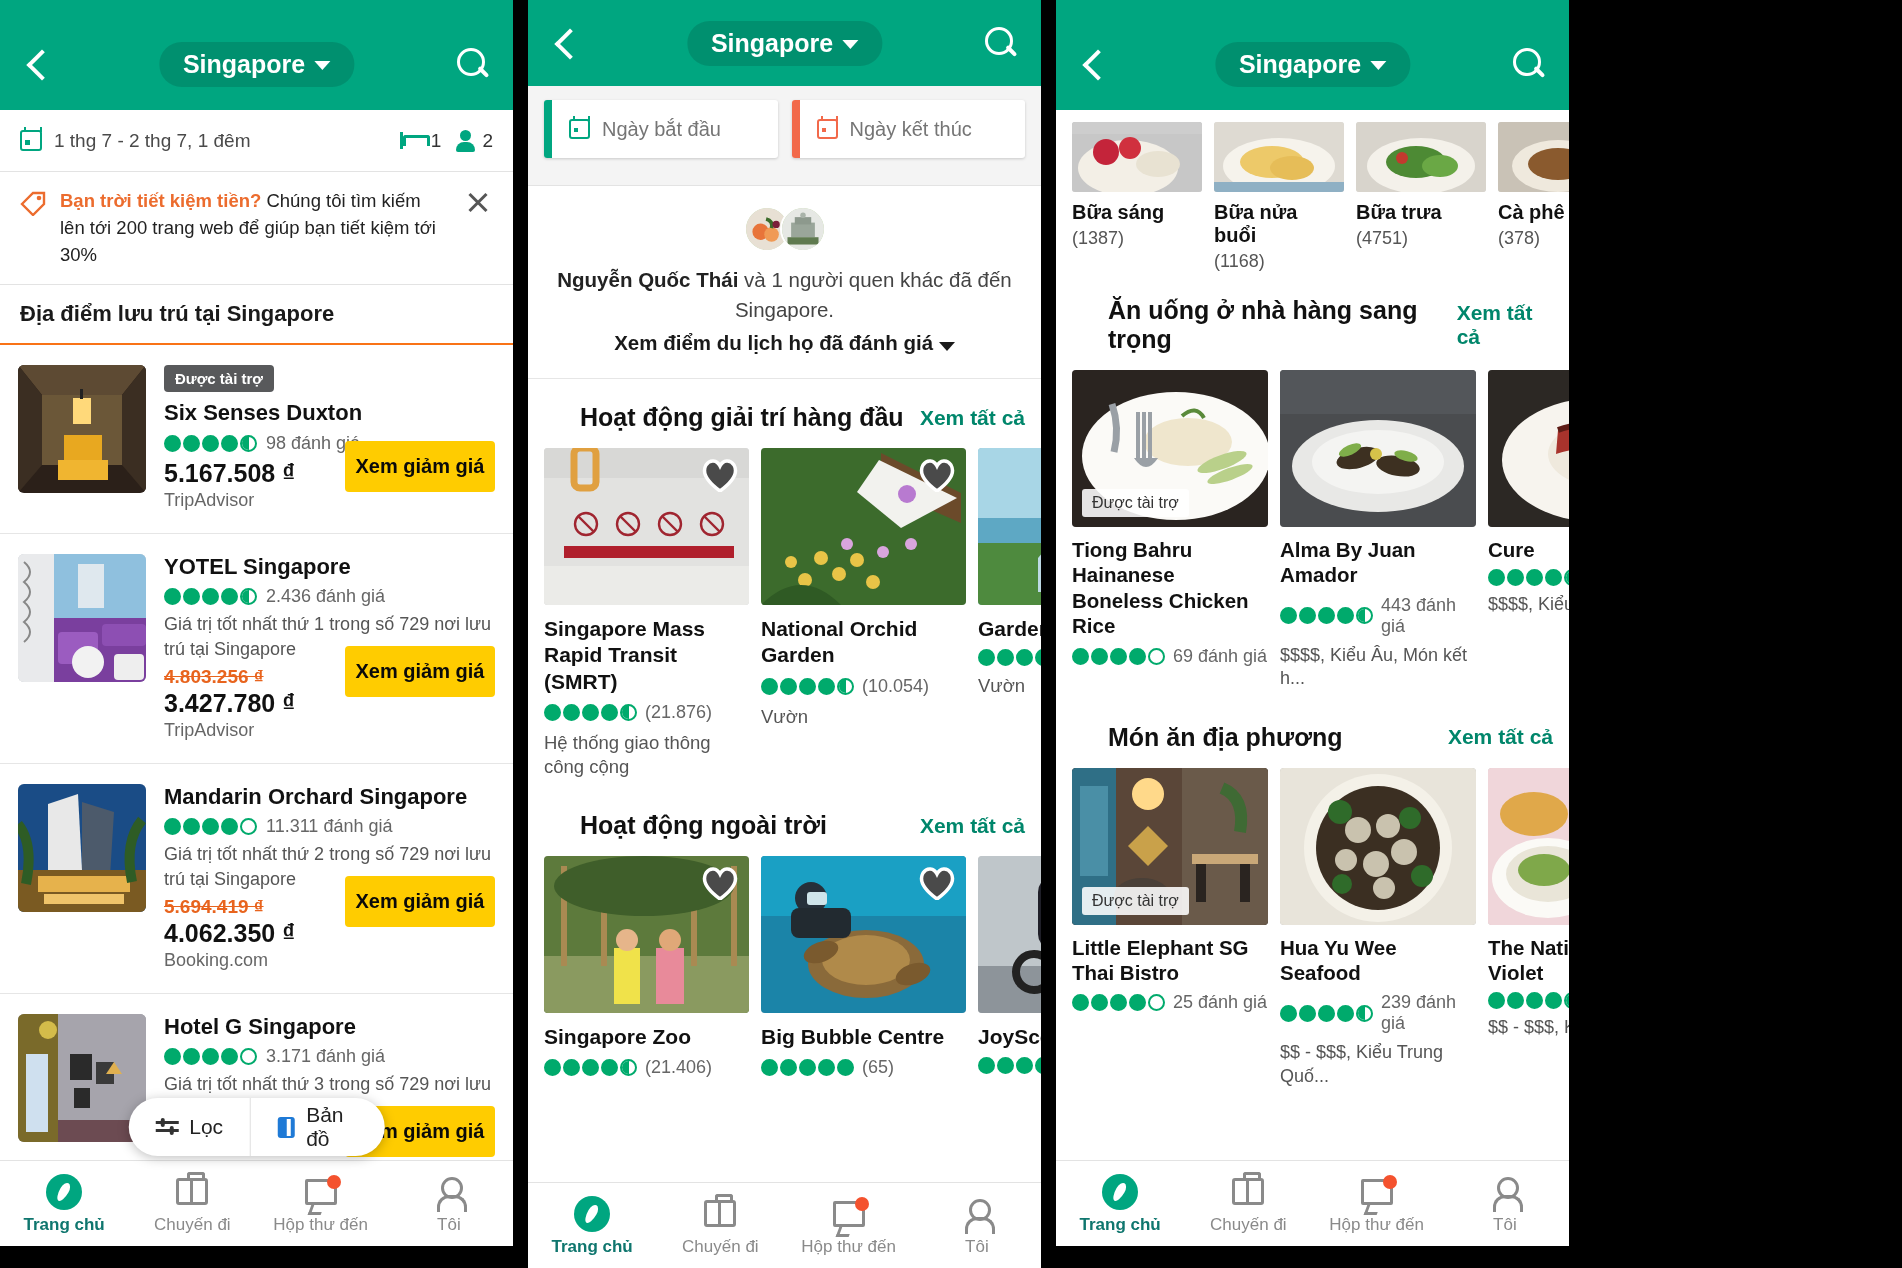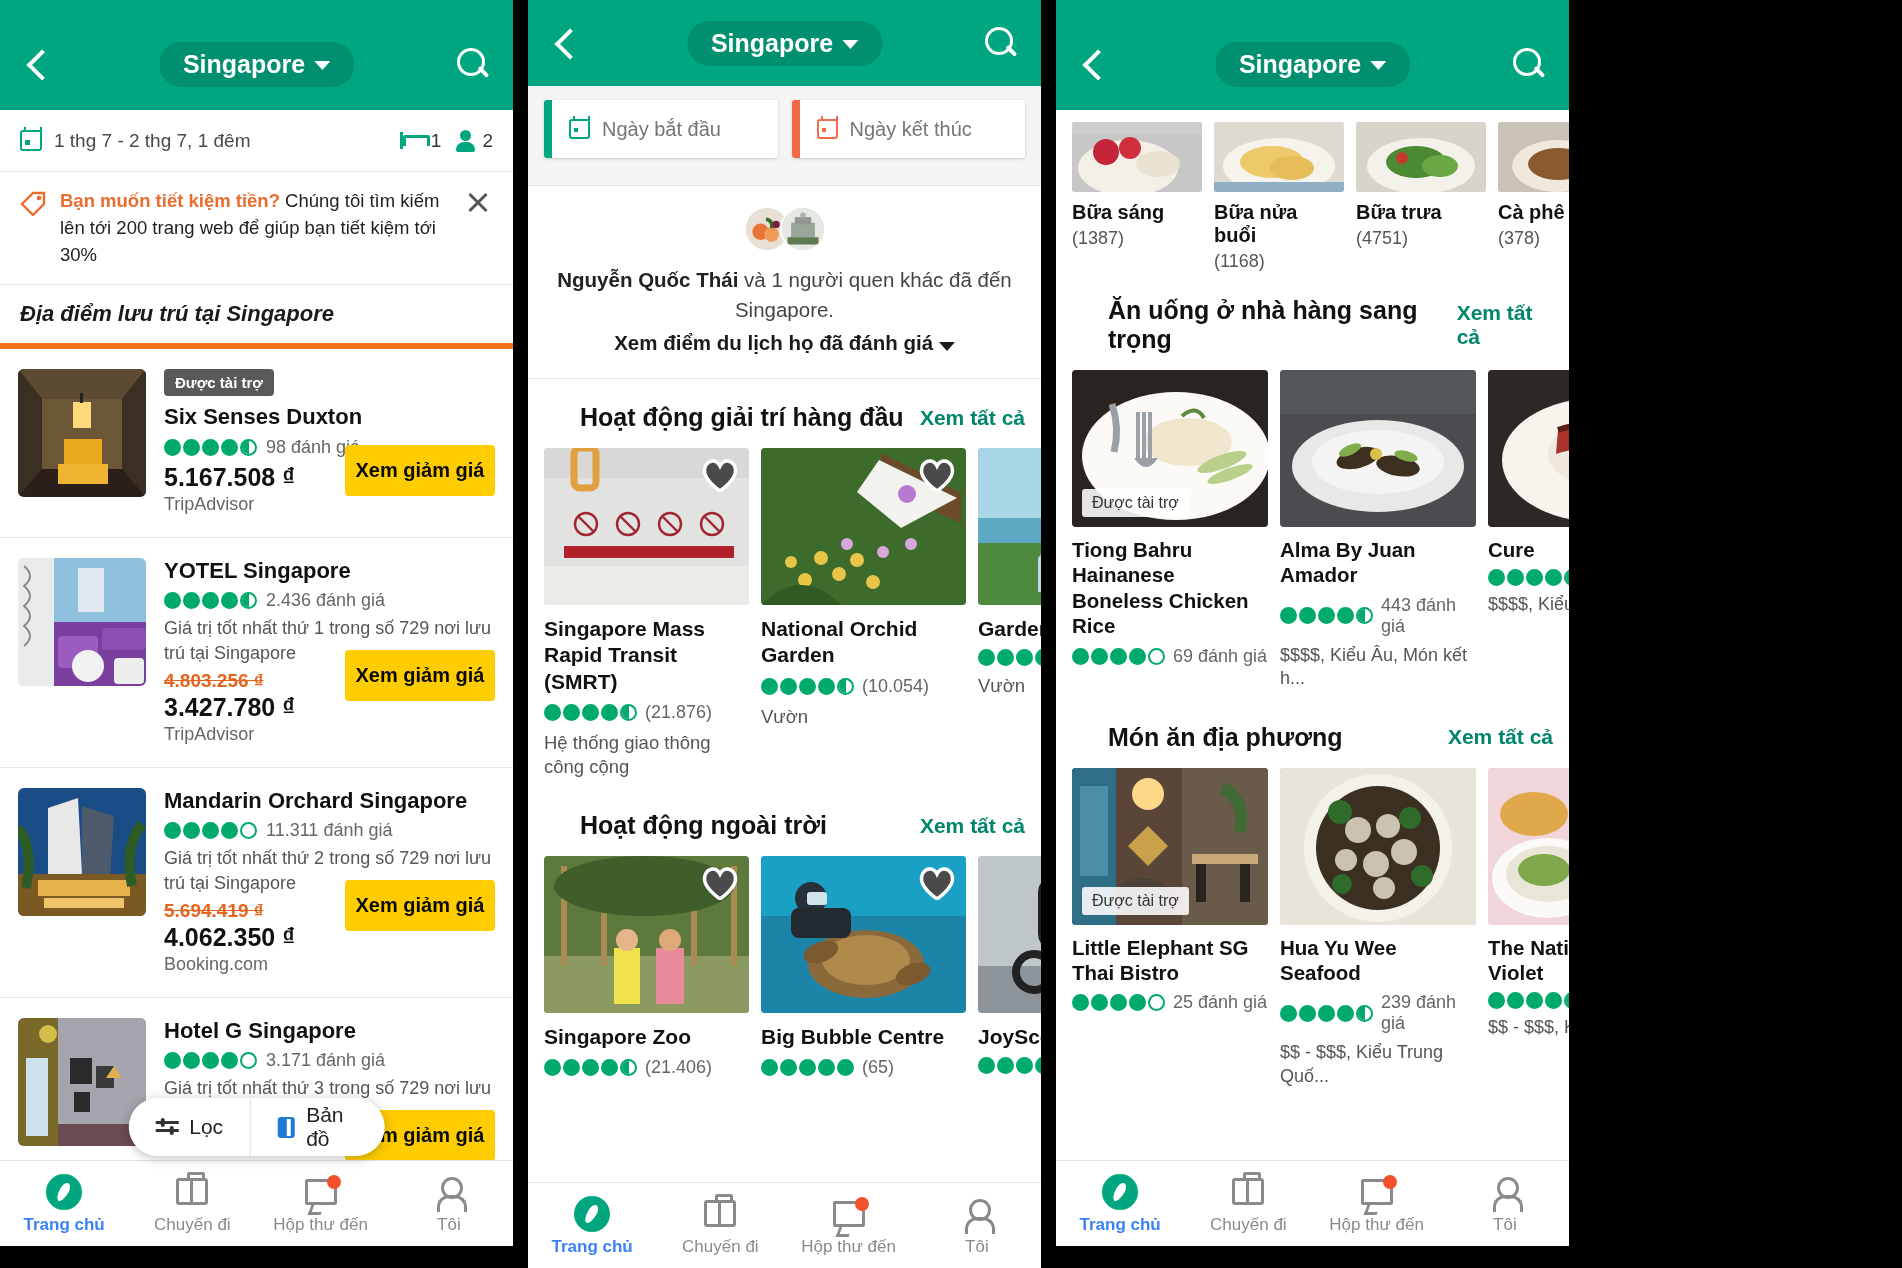--- a/index.html
+++ b/index.html
@@ -60,21 +60,21 @@
   .per-ico::after { content:""; position:absolute; left:0; top:12px; width:19px; height:10px; border-radius: 8px 8px 2px 2px; background:#00a680;}
 
   .promo { display: flex; align-items: flex-start; padding: 16px 20px; border-bottom: 1px solid #e3e3e3; gap: 14px;}
   .tag-ico { width: 26px; height: 25px; flex: 0 0 auto; margin-top: 3px; position: relative; }
   .promo-txt { font-size: 18.5px; line-height: 1.45; color: #222; }
   .promo-txt b { color: #ec6c2e; }
   .promo-x { margin-left: auto; width: 30px; height: 30px; position: relative; flex: 0 0 auto; cursor: pointer;}
   .promo-x::before, .promo-x::after { content:""; position: absolute; left: 3px; top: 13px; width: 24px; height: 3px; background:#555;}
   .promo-x::before { transform: rotate(45deg);} .promo-x::after { transform: rotate(-45deg);}
 
-  .sec-title-bar { padding: 16px 20px; font-size: 22px; font-weight: bold; color: #1a1a1a; border-bottom: 6px solid #f97316; font-style: italic;}
+  .sec-title-bar { padding: 16px 20px; font-size: 22px; font-weight: bold; color: #1a1a1a; border-bottom: 2px solid #f97316;}
 
   
   .hotel { display: flex; padding: 20px 18px 22px 18px; border-bottom: 1px solid #e6e6e6; position: relative;}
   .hthumb { width: 128px; height: 128px; border-radius: 6px; flex: 0 0 auto; margin-right: 18px; background:#ddd; overflow:hidden; position: relative;}
   .hbody { flex: 1 1 auto; min-width: 0; }
   .sponsor-chip { display:inline-block; background:#58595b; color:#fff; font-size:15px; font-weight:bold; padding: 5px 11px; border-radius:4px; margin-bottom: 8px;}
   .hname { font-size: 22px; font-weight: bold; color: #111; margin-bottom: 6px; line-height:1.2;}
   .rrow { display: flex; align-items: center; gap: 9px; margin-bottom: 5px;}
   .bubbles { display: flex; gap: 2px; }
   .bub { width: 17px; height: 17px; border-radius: 50%; border: 2.4px solid #00aa6c; background: #fff; position: relative; }
@@ -99,21 +99,21 @@
   .filt-ico::after { content:""; position:absolute; left:5px; top:0; width:4px; height:9px; background:#333; border-radius:2px; box-shadow: 9px 8px 0 #333;}
   .map-ico { width: 22px; height: 21px; background: #1f7ad6; border-radius:3px; position:relative;}
   .map-ico::after { content:""; position:absolute; left:9px; top:2px; width:4px; height:17px; background:#fff;}
 
   
   .botnav { position: absolute; bottom: 22px; left: 0; right: 0; height: 86px; background:#fff;
             border-top: 1px solid #e3e3e3; display: flex; align-items: center; }
   .navitem { flex: 1 1 0; text-align: center; cursor: pointer; }
   .navico { height: 38px; display:flex; align-items:center; justify-content:center; margin-bottom: 4px; position: relative;}
   .navlabel { font-size: 17px; color: #8a8a8a; }
-  .navitem.active .navlabel { color: #3b82f6; font-weight: bold; }
+  .navitem.active .navlabel { color: #0f766e; font-weight: bold; }
   .compass { width: 36px; height: 36px; border-radius: 50%; background:#00a680; position:relative;}
   .compass::after { content:""; position:absolute; left: 13px; top: 8px; width: 9px; height: 20px; background:#fff; border-radius: 50% 50% 50% 50% / 40% 40% 60% 60%; transform: rotate(30deg);}
   .suit { width: 32px; height: 27px; border: 3px solid #8a8a8a; border-radius:3px; position: relative;}
   .suit::before { content:""; position:absolute; left: 8px; top:-9px; width:12px; height:6px; border:3px solid #8a8a8a; border-bottom:none; border-radius:3px 3px 0 0;}
   .suit::after { content:""; position:absolute; left: 11px; top:0px; width:3px; height:21px; background:#8a8a8a;}
   .chatb { width: 32px; height: 26px; border: 3px solid #8a8a8a; border-radius:2px; position:relative;}
   .chatb::after { content:""; position:absolute; left:2px; top:20px; width:10px; height:10px; border-left:3px solid #8a8a8a; border-bottom:3px solid #8a8a8a; transform: skewX(-20deg);}
   .dot-badge { position:absolute; right: -7px; top: -7px; width: 14px; height: 14px; border-radius:50%; background:#f4522e;}
   .person { width: 24px; height: 30px; position: relative;}
   .person::before { content:""; position:absolute; left:4px; top:0; width:16px; height:16px; border-radius:50%; border:3px solid #8a8a8a;}
@@ -198,21 +198,21 @@
     </div>
 
     <div class="promo">
       <span class="tag-ico">
         <svg width="26" height="25" viewBox="0 0 26 25">
             <path d="M2 13 L13 2 L24 2 L24 13 L13 24 Z" fill="none" stroke="#ec6c2e" stroke-width="2.4"></path>
             <circle cx="19" cy="7" r="2.3" fill="#ec6c2e"></circle>
           </svg>
       </span>
       <div class="promo-txt">
-        <b>Bạn muốn tiết kiệm tiền?</b><span> Chúng tôi tìm kiếm lên tới 200 trang web để giúp bạn tiết kiệm tới 30%</span>
+        <b>Bạn trời tiết kiệm tiền?</b><span> Chúng tôi tìm kiếm lên tới 200 trang web để giúp bạn tiết kiệm tới 30%</span>
       </div>
       <span class="promo-x"></span>
     </div>
 
     <div class="sec-title-bar">Địa điểm lưu trú tại Singapore</div>
 
     <div class="hotel">
       <div class="hthumb">
         <svg class="ph" viewBox="0 0 128 128" preserveAspectRatio="none">
           <rect width="128" height="128" fill="#2b2019"></rect>

